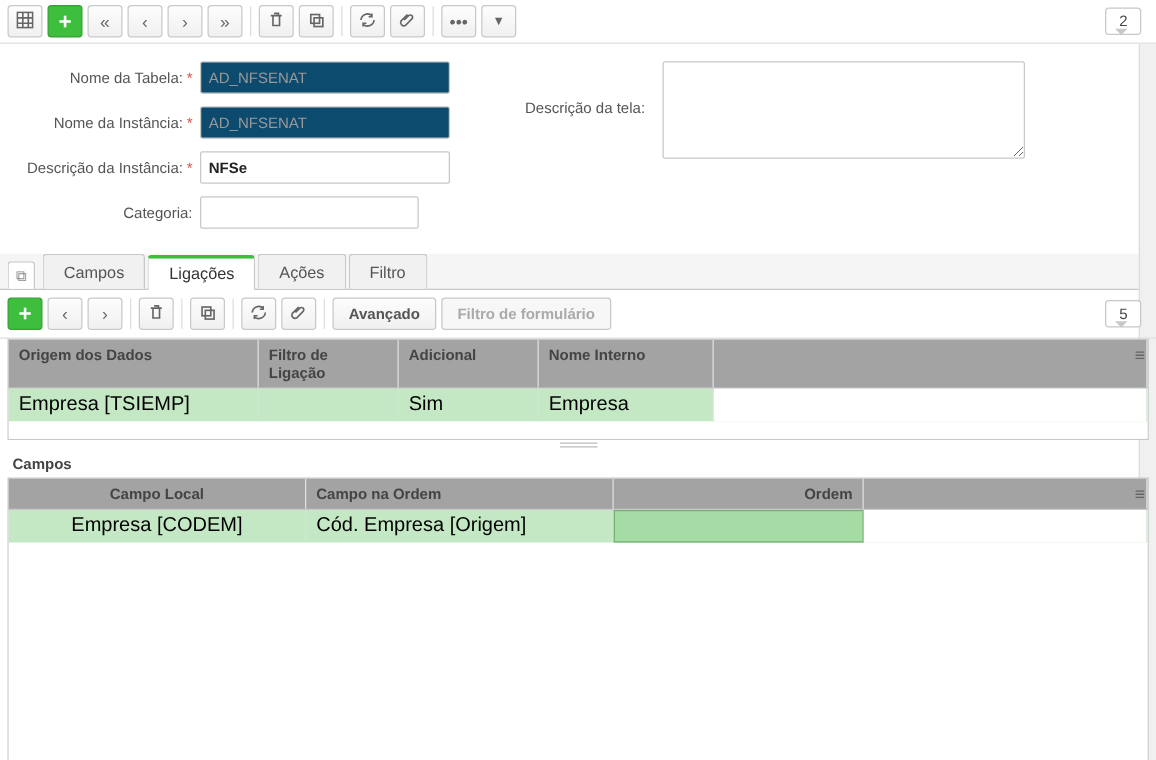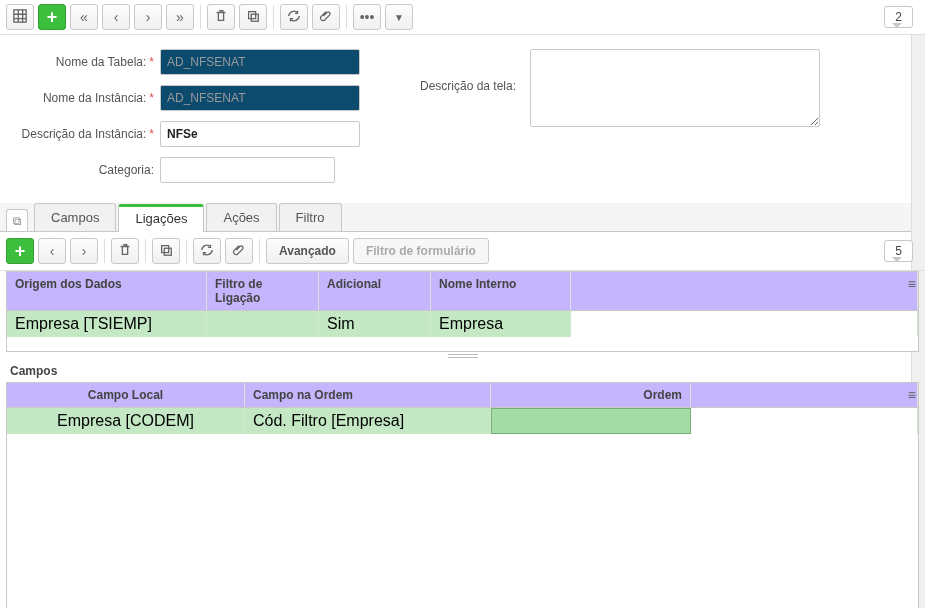--- a/index.html
+++ b/index.html
@@ -169,21 +169,21 @@
     .btn-text.disabled {
       color: #aaa;
       background: #f7f7f7;
       cursor: default;
     }
 
     
     .grid { border: 1px solid #c8c8c8; margin: 0 6px; position: relative; }
     .grid-header {
       display: flex;
-      background: #c4b5fd;
+      background: #a3a3a3;
       border-bottom: 1px solid #c8c8c8;
     }
     .grid-header .cell {
       padding: 5px 8px;
       font-weight: bold;
       color: #444;
       border-right: 1px solid #e0e0e0;
       font-size: 12px;
     }
     .grid-row {
@@ -441,18 +441,18 @@
   <span class="grid-menu">≡</span>
   <div class="grid-header">
     <div class="cell g2-c1">Campo Local</div>
     <div class="cell g2-c2">Campo na Ordem</div>
     <div class="cell g2-c3">Ordem</div>
     <div class="cell g2-c4"></div>
   </div>
   <div class="grid-body" style="min-height:200px;">
     <div class="grid-row selected">
       <div class="cell g2-c1">Empresa [CODEM]</div>
-      <div class="cell g2-c2">Cód. Filtro [Empresa]</div>
+      <div class="cell g2-c2">Cód. Empresa [Origem]</div>
       <div class="cell g2-c3"></div>
       <div class="cell g2-c4" style="background:#fff;"></div>
     </div>
   </div>
 </div>
 
 </body></html>

